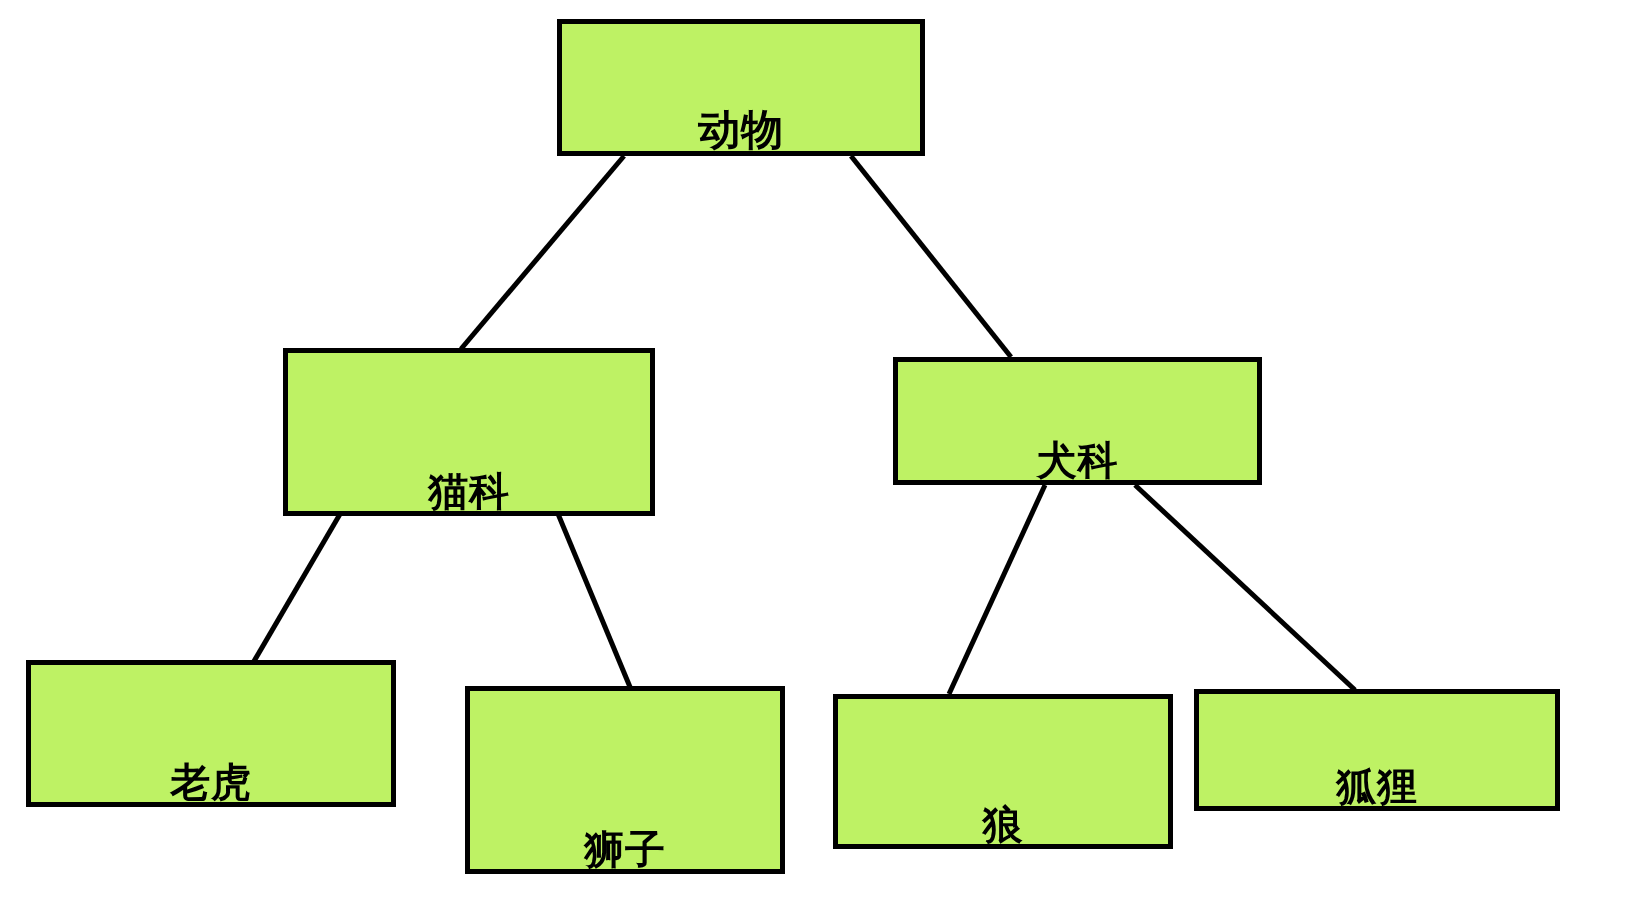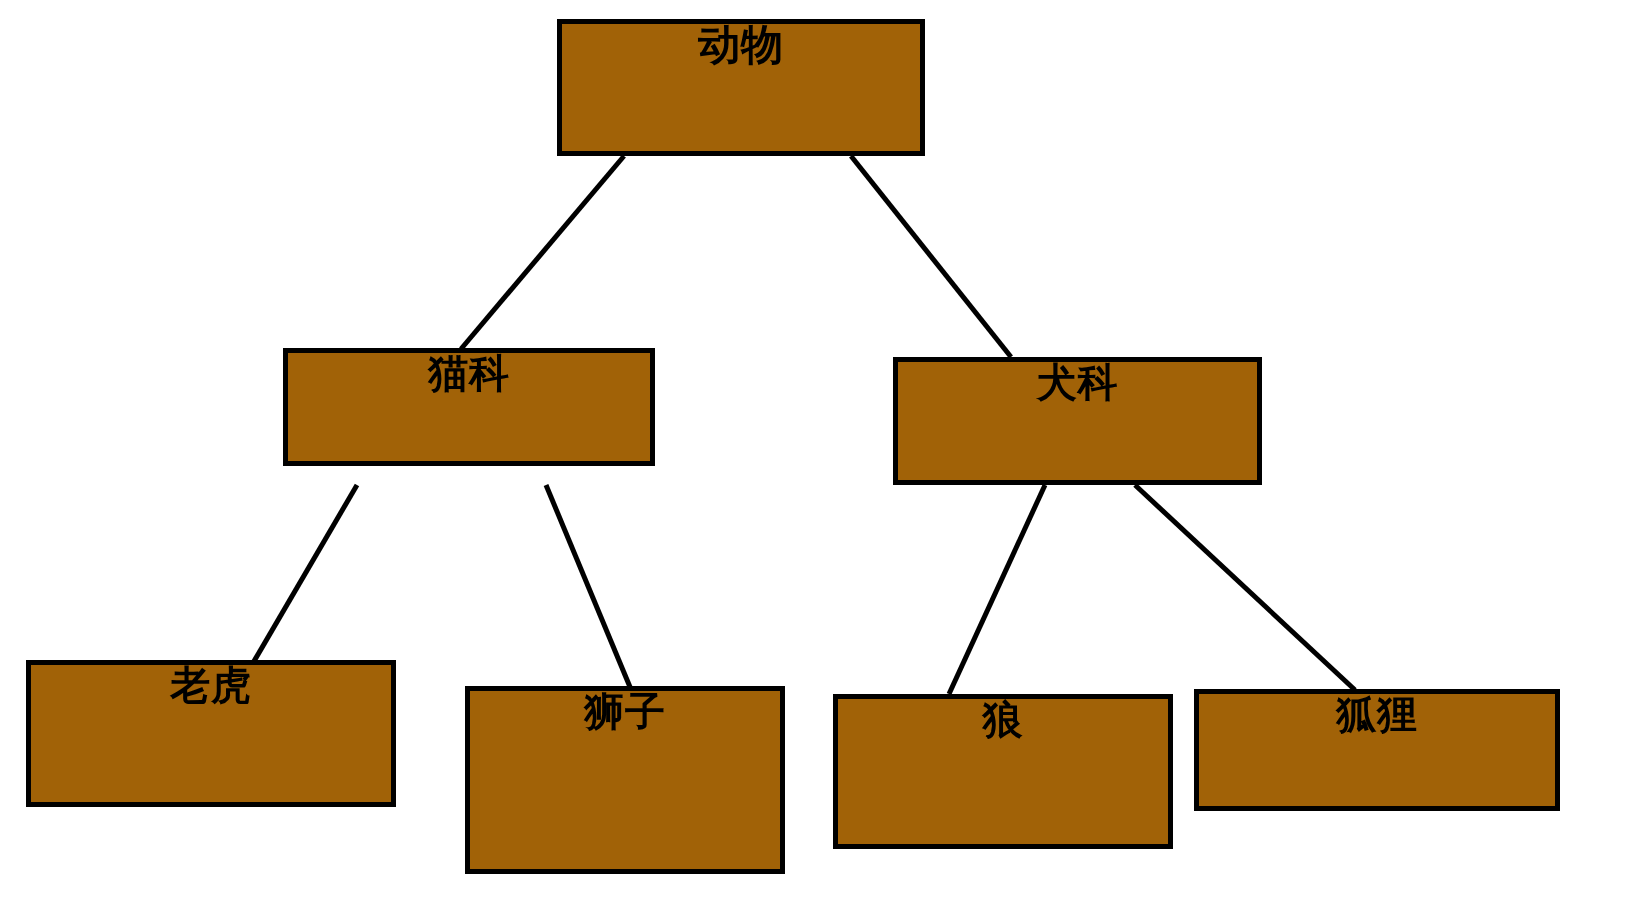--- a/index.html
+++ b/index.html
@@ -22,24 +22,24 @@
   #edge-layer {
     position: absolute;
     left: 0;
     top: 0;
     width: 1632px;
     height: 910px;
   }
   .node-box {
     position: absolute;
     box-sizing: border-box;
-    background: #a16207;
+    background: #bef264;
     border: 5px solid #000000;
     display: flex;
-    align-items: flex-start;
+    align-items: flex-end;
     justify-content: center;
     z-index: 2;
   }
   .node-label {
     font-weight: bold;
     color: #000000;
     letter-spacing: 0.02em;
     line-height: 1;
     white-space: nowrap;
   }
@@ -50,21 +50,21 @@
     width: 368px;
     height: 137px;
   }
   #node-root .node-label { font-size: 42px; }
 
   
   #node-felidae {
     left: 283px;
     top: 348px;
     width: 372px;
-    height: 118px;
+    height: 168px;
   }
   #node-felidae .node-label { font-size: 40px; }
 
   #node-canidae {
     left: 893px;
     top: 357px;
     width: 369px;
     height: 128px;
   }
   #node-canidae .node-label { font-size: 40px; }

